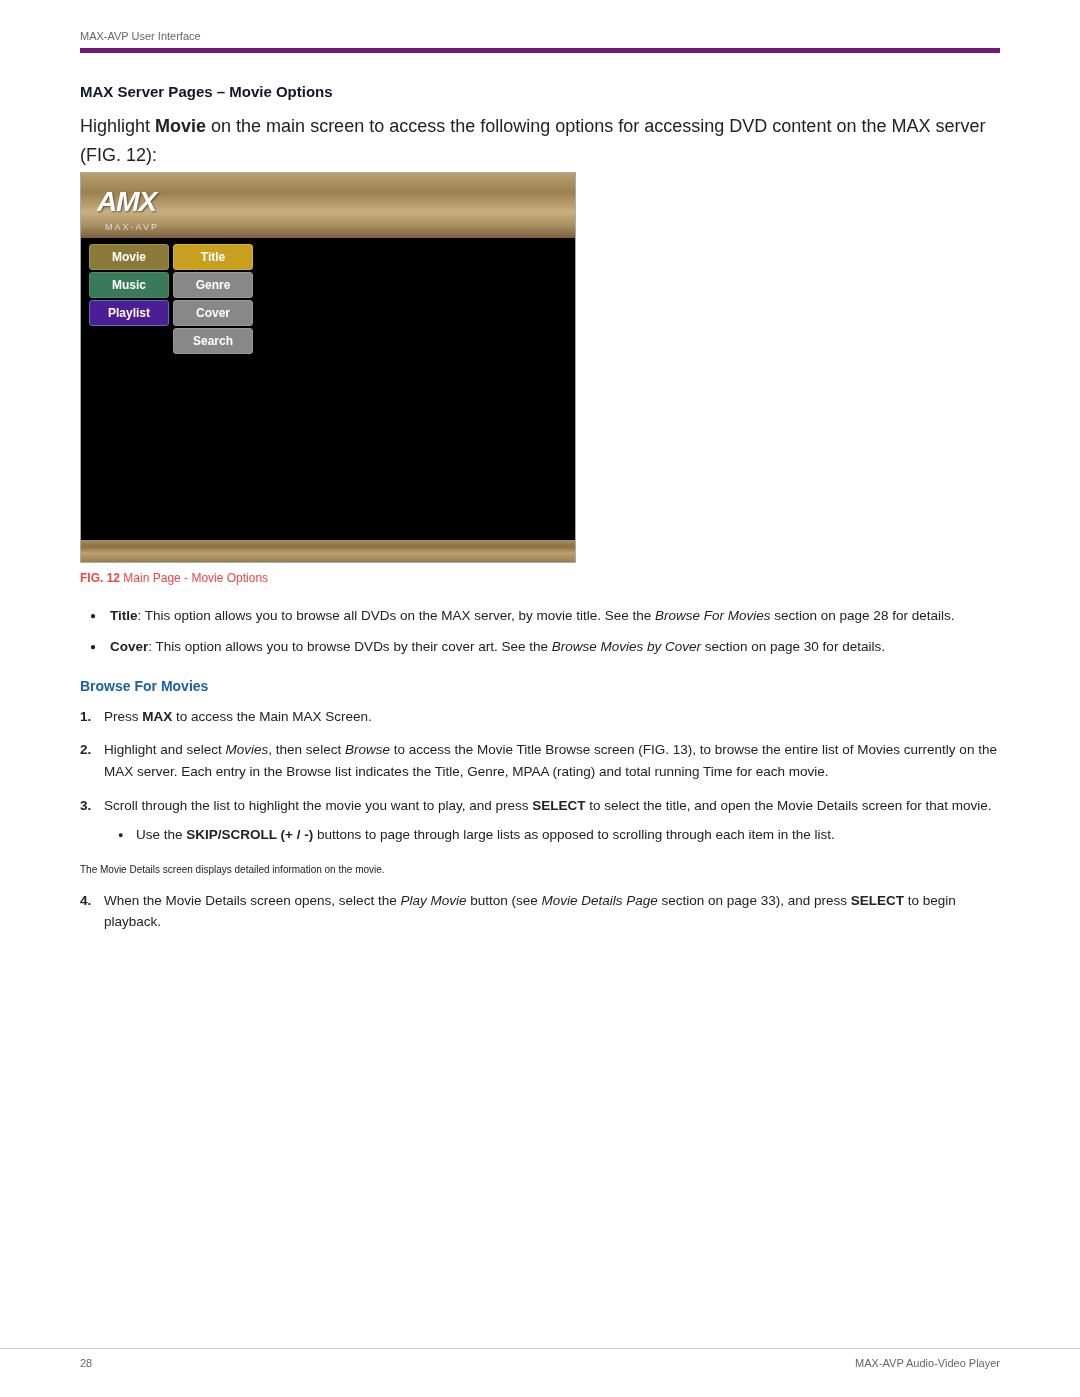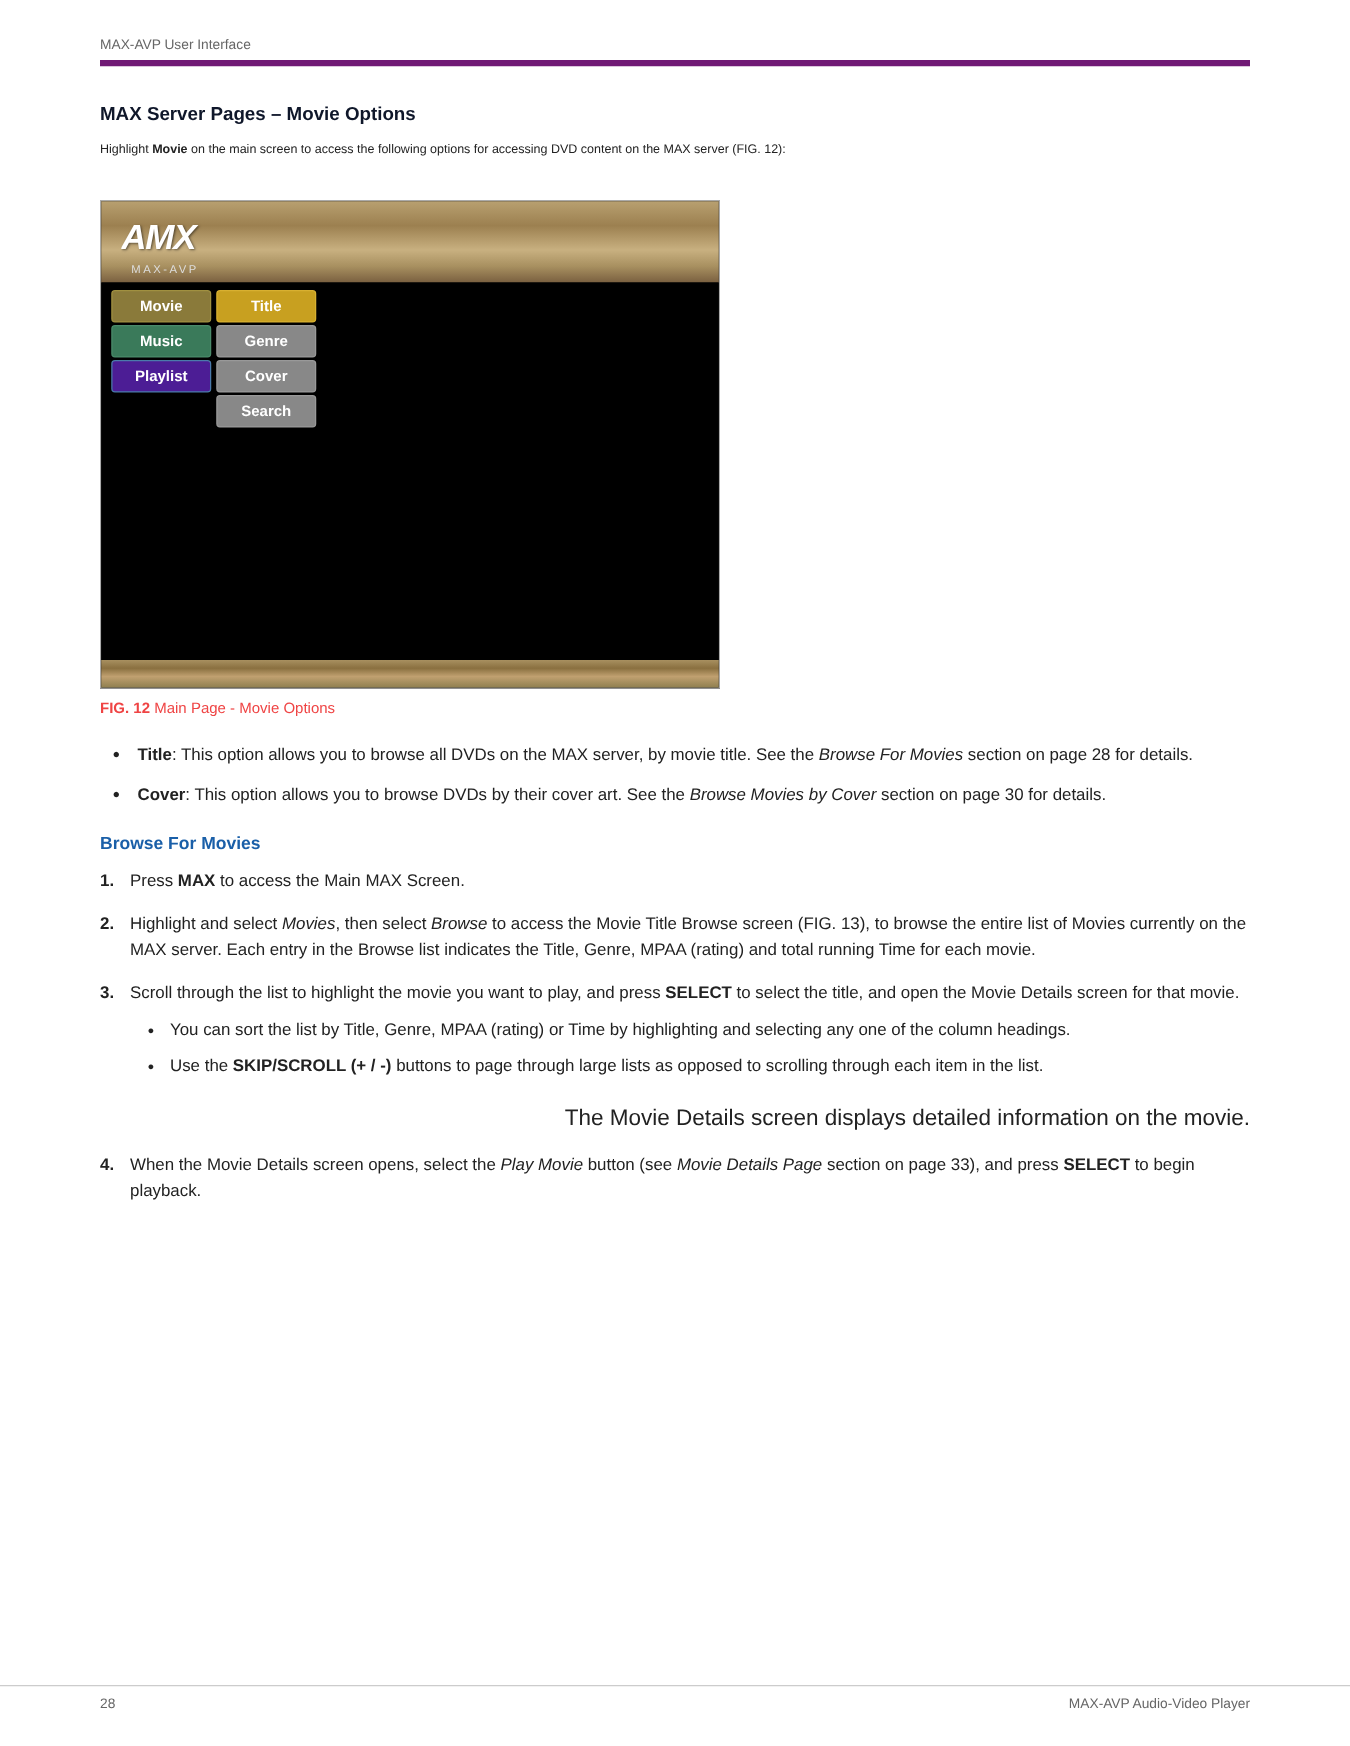--- a/index.html
+++ b/index.html
@@ -28,23 +28,23 @@
 
     
     .section-heading {
       font-size: 15px;
       font-weight: bold;
       color: #0f172a;
       margin-bottom: 12px;
     }
 
     .intro-text {
-      font-size: 10px;
-      line-height: 1.6;
-      margin-bottom: 32px;
+      font-size: 18px;
+      line-height: 1.6;
+      margin-bottom: 2px;
     }
 
     .intro-text strong { font-weight: bold; }
 
     
     .screenshot-container {
       border: 1px solid #aaa;
       width: 496px;
       margin-bottom: 8px;
       background: #000;
@@ -215,25 +215,24 @@
       content: "●";
       position: absolute;
       left: 0;
       font-size: 9px;
       top: 4px;
     }
 
     .sub-bullet-list li strong { font-weight: bold; }
 
     .standalone-text {
-      font-size: 18px;
+      font-size: 10px;
       line-height: 1.6;
       margin-bottom: 12px;
       margin-top: 4px;
-      text-align: right;
     }
 
     
     .page-footer {
       position: absolute;
       bottom: 20px;
       left: 0;
       right: 0;
       display: flex;
       justify-content: space-between;
@@ -314,23 +313,20 @@
     </li>
     <li>
       <span class="num">2.</span>
       Highlight and select <em>Movies</em>, then select <em>Browse</em> to access the Movie Title Browse screen (FIG. 13), to browse the entire list of Movies currently on the MAX server. Each entry in the Browse list indicates the Title, Genre, MPAA (rating) and total running Time for each movie.
     </li>
     <li>
       <span class="num">3.</span>
       Scroll through the list to highlight the movie you want to play, and press <strong>SELECT</strong> to select the title, and open the Movie Details screen for that movie.
       <ul class="sub-bullet-list">
         <li>
-          You can sort the list by Title, Genre, MPAA (rating) or Time by highlighting and selecting any one of the column headings.
-        </li>
-        <li>
           Use the <strong>SKIP/SCROLL (+ / -)</strong> buttons to page through large lists as opposed to scrolling through each item in the list.
         </li>
       </ul>
     </li>
   </ol>
 
   <p class="standalone-text">The Movie Details screen displays detailed information on the movie.</p>
 
   <ol class="numbered-list" start="4">
     <li>

